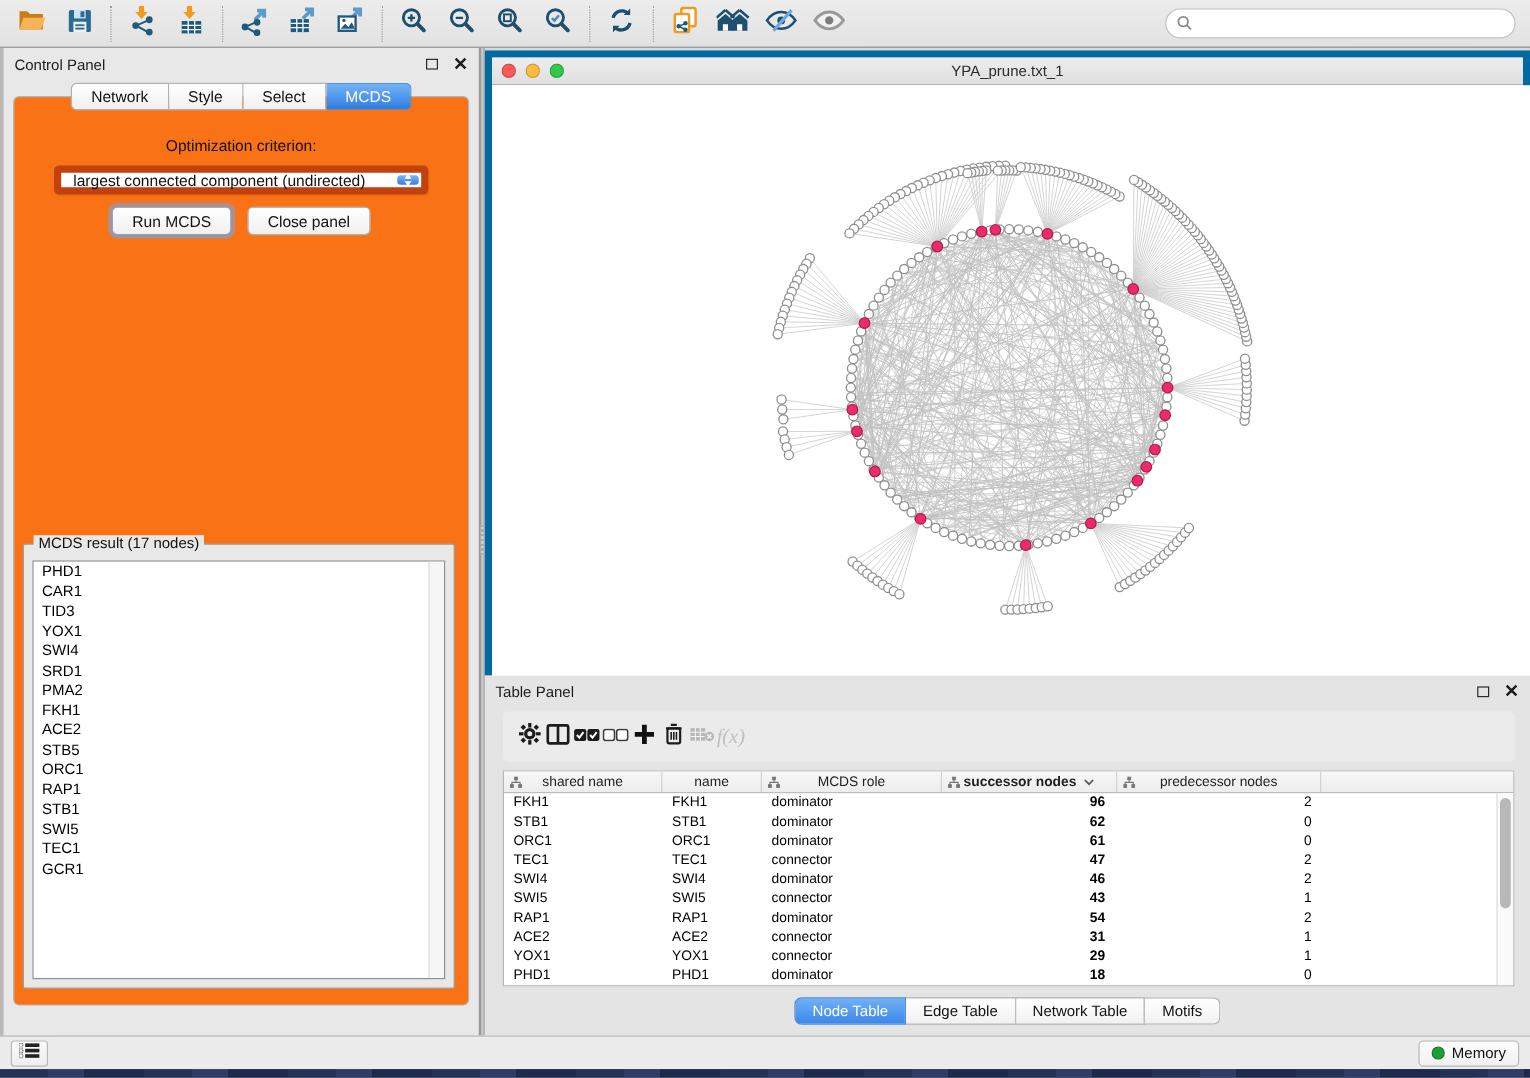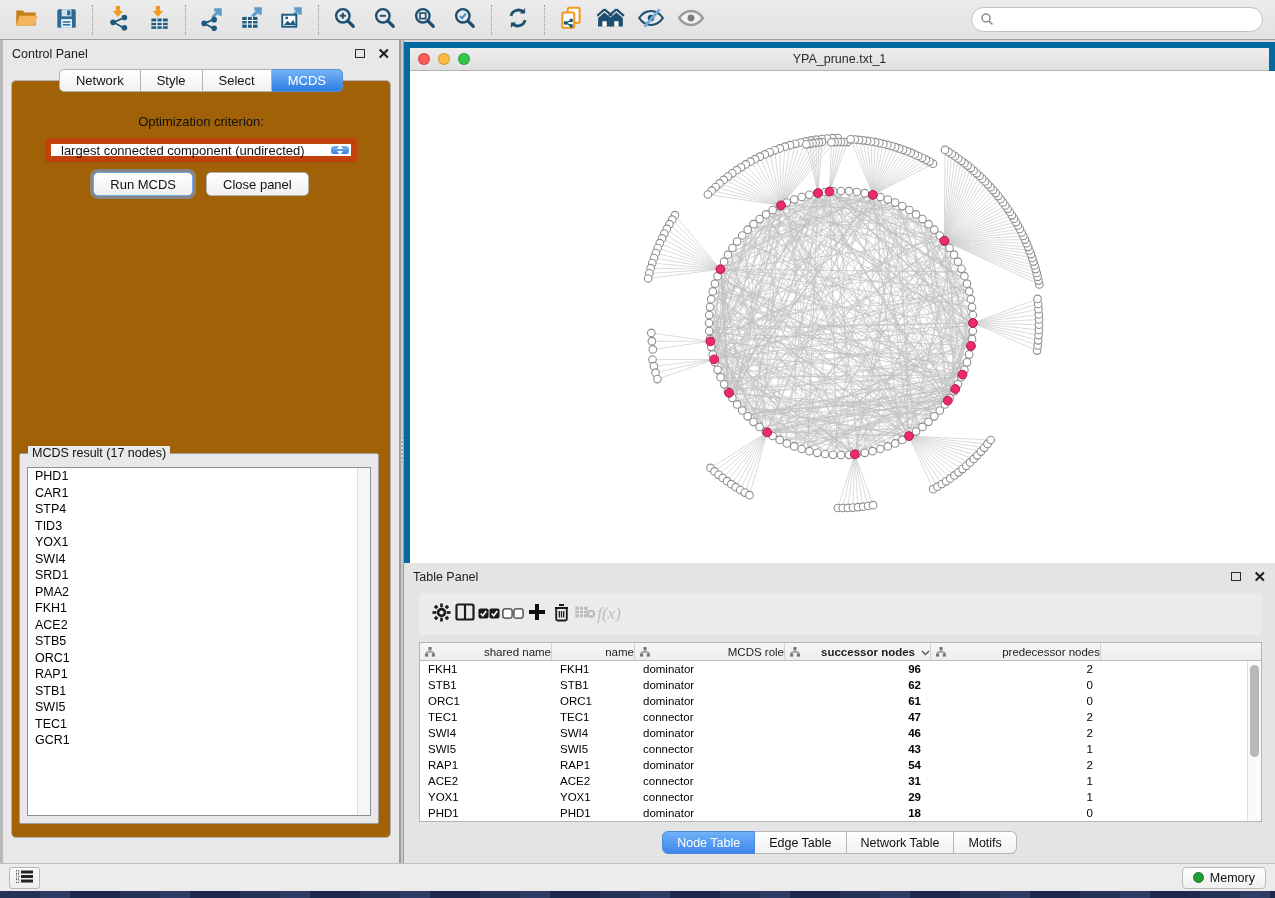--- a/index.html
+++ b/index.html
@@ -36,21 +36,21 @@
 
   .cp-tabs { position:relative; z-index:2; display:flex; justify-content:center; margin-top:2px; }
   .cp-tab { height:23px; padding:0 16px; background:linear-gradient(#ffffff,#f1f1f1);
     border:1px solid #b2b2b2; border-left-width:0; font-size:13px; color:#111;
     display:flex; align-items:center; cursor:default; }
   .cp-tab:first-child { border-left-width:1px; border-radius:5px 0 0 5px; }
   .cp-tab:last-child { border-radius:0 5px 5px 0; }
   .cp-tab.active { background:linear-gradient(#74b3f6,#2e7ce2); color:#fff; border-color:#5a8fd0; }
 
   .cp-box { position:relative; margin:-12px 8px 0 8px; height:758px;
-    border:1px solid #b4b4b4; border-radius:5px; background:#a16207; padding-top:12px; }
+    border:1px solid #b4b4b4; border-radius:5px; background:#f97316; padding-top:12px; }
   .opt-label { text-align:center; margin-top:21px; font-size:13px; color:#111; }
   .select-row { display:flex; justify-content:center; margin-top:9px; }
   .mac-select { position:relative; width:312px; height:24px; background:#fff;
     border:6px solid #c2410c; border-radius:4px; display:flex; align-items:center;
     padding-left:10px; font-size:13px; color:#111; box-shadow:0 1px 1px rgba(0,0,0,.08); cursor:default; }
   .sel-stepper { position:absolute; right:2px; top:2px; bottom:2px; width:18px; border-radius:3px;
     background:linear-gradient(#7cb5f4,#3a7de0); display:flex; flex-direction:column;
     align-items:center; justify-content:center; gap:2px; }
   .sel-stepper .tri-up { width:0;height:0;border-left:3.5px solid transparent;border-right:3.5px solid transparent;border-bottom:4.5px solid #fff; }
   .sel-stepper .tri-dn { width:0;height:0;border-left:3.5px solid transparent;border-right:3.5px solid transparent;border-top:4.5px solid #fff; }
@@ -91,21 +91,21 @@
   .table-panel { position:absolute; left:0; top:523px; width:871px; height:300px; background:#e4e4e4; }
   .tp-toolbar { margin:3px 13px 0 15px; height:42px; background:#ebebeb; border-radius:4px;
     display:flex; align-items:center; padding:0 10px; }
   .tp-btn { width:24px; height:24px; display:flex; align-items:center; justify-content:center; cursor:default; }
   .tp-btn.disabled { opacity:.55; }
   .fx-label { font-family:"Liberation Serif", serif; font-style:italic; font-size:17px; color:#9a9a9a; }
 
   .node-table { margin:7px 13px 0 15px; border:1px solid #b5b5b5; background:#fff; height:180px; position:relative; }
   .nt-header { display:flex; height:18px; background:linear-gradient(#f7f7f7,#ededed);
     border-bottom:1px solid #bdbdbd; }
-  .nt-hcell { position:relative; display:flex; align-items:center; justify-content:flex-end;
+  .nt-hcell { position:relative; display:flex; align-items:center; justify-content:center;
     font-size:11.5px; color:#1e1e1e; border-right:1px solid #d2d2d2; cursor:default; }
   .nt-hcell .hier { position:absolute; left:5px; top:4px; }
   .nt-hcell .sortv { margin-left:6px; }
   .c0{width:132px;} .c1{width:83px;} .c2{width:150px;} .c3{width:146px;font-weight:bold;} .c4{width:170px;}
   .cf{flex:1; border-right:none;}
   .nt-body { position:absolute; left:0; right:14px; top:18px; bottom:0; overflow:hidden; }
   .nt-row { display:flex; height:16px; align-items:center; cursor:default; }
   .nt-cell { font-size:11.5px; color:#000; white-space:nowrap; overflow:hidden; }
   .nt-cell.t { padding-left:8px; } .nt-cell.n { text-align:right; }
   .nt-cell.c3 { padding-right:10px; } .nt-cell.c4 { padding-right:8px; }
@@ -321,21 +321,20 @@
           <button class="mac-btn focused">Run MCDS</button>
           <button class="mac-btn">Close panel</button>
         </div>
 
         <div class="mcds-fieldset">
           <div class="mcds-legend">MCDS result (17 nodes)</div>
           <div class="mcds-list">
             <div id="mcds-items">
                 <div class="mcds-item">PHD1</div>
                 <div class="mcds-item">CAR1</div>
-                <div class="mcds-item">STP4</div>
                 <div class="mcds-item">TID3</div>
                 <div class="mcds-item">YOX1</div>
                 <div class="mcds-item">SWI4</div>
                 <div class="mcds-item">SRD1</div>
                 <div class="mcds-item">PMA2</div>
                 <div class="mcds-item">FKH1</div>
                 <div class="mcds-item">ACE2</div>
                 <div class="mcds-item">STB5</div>
                 <div class="mcds-item">ORC1</div>
                 <div class="mcds-item">RAP1</div>

